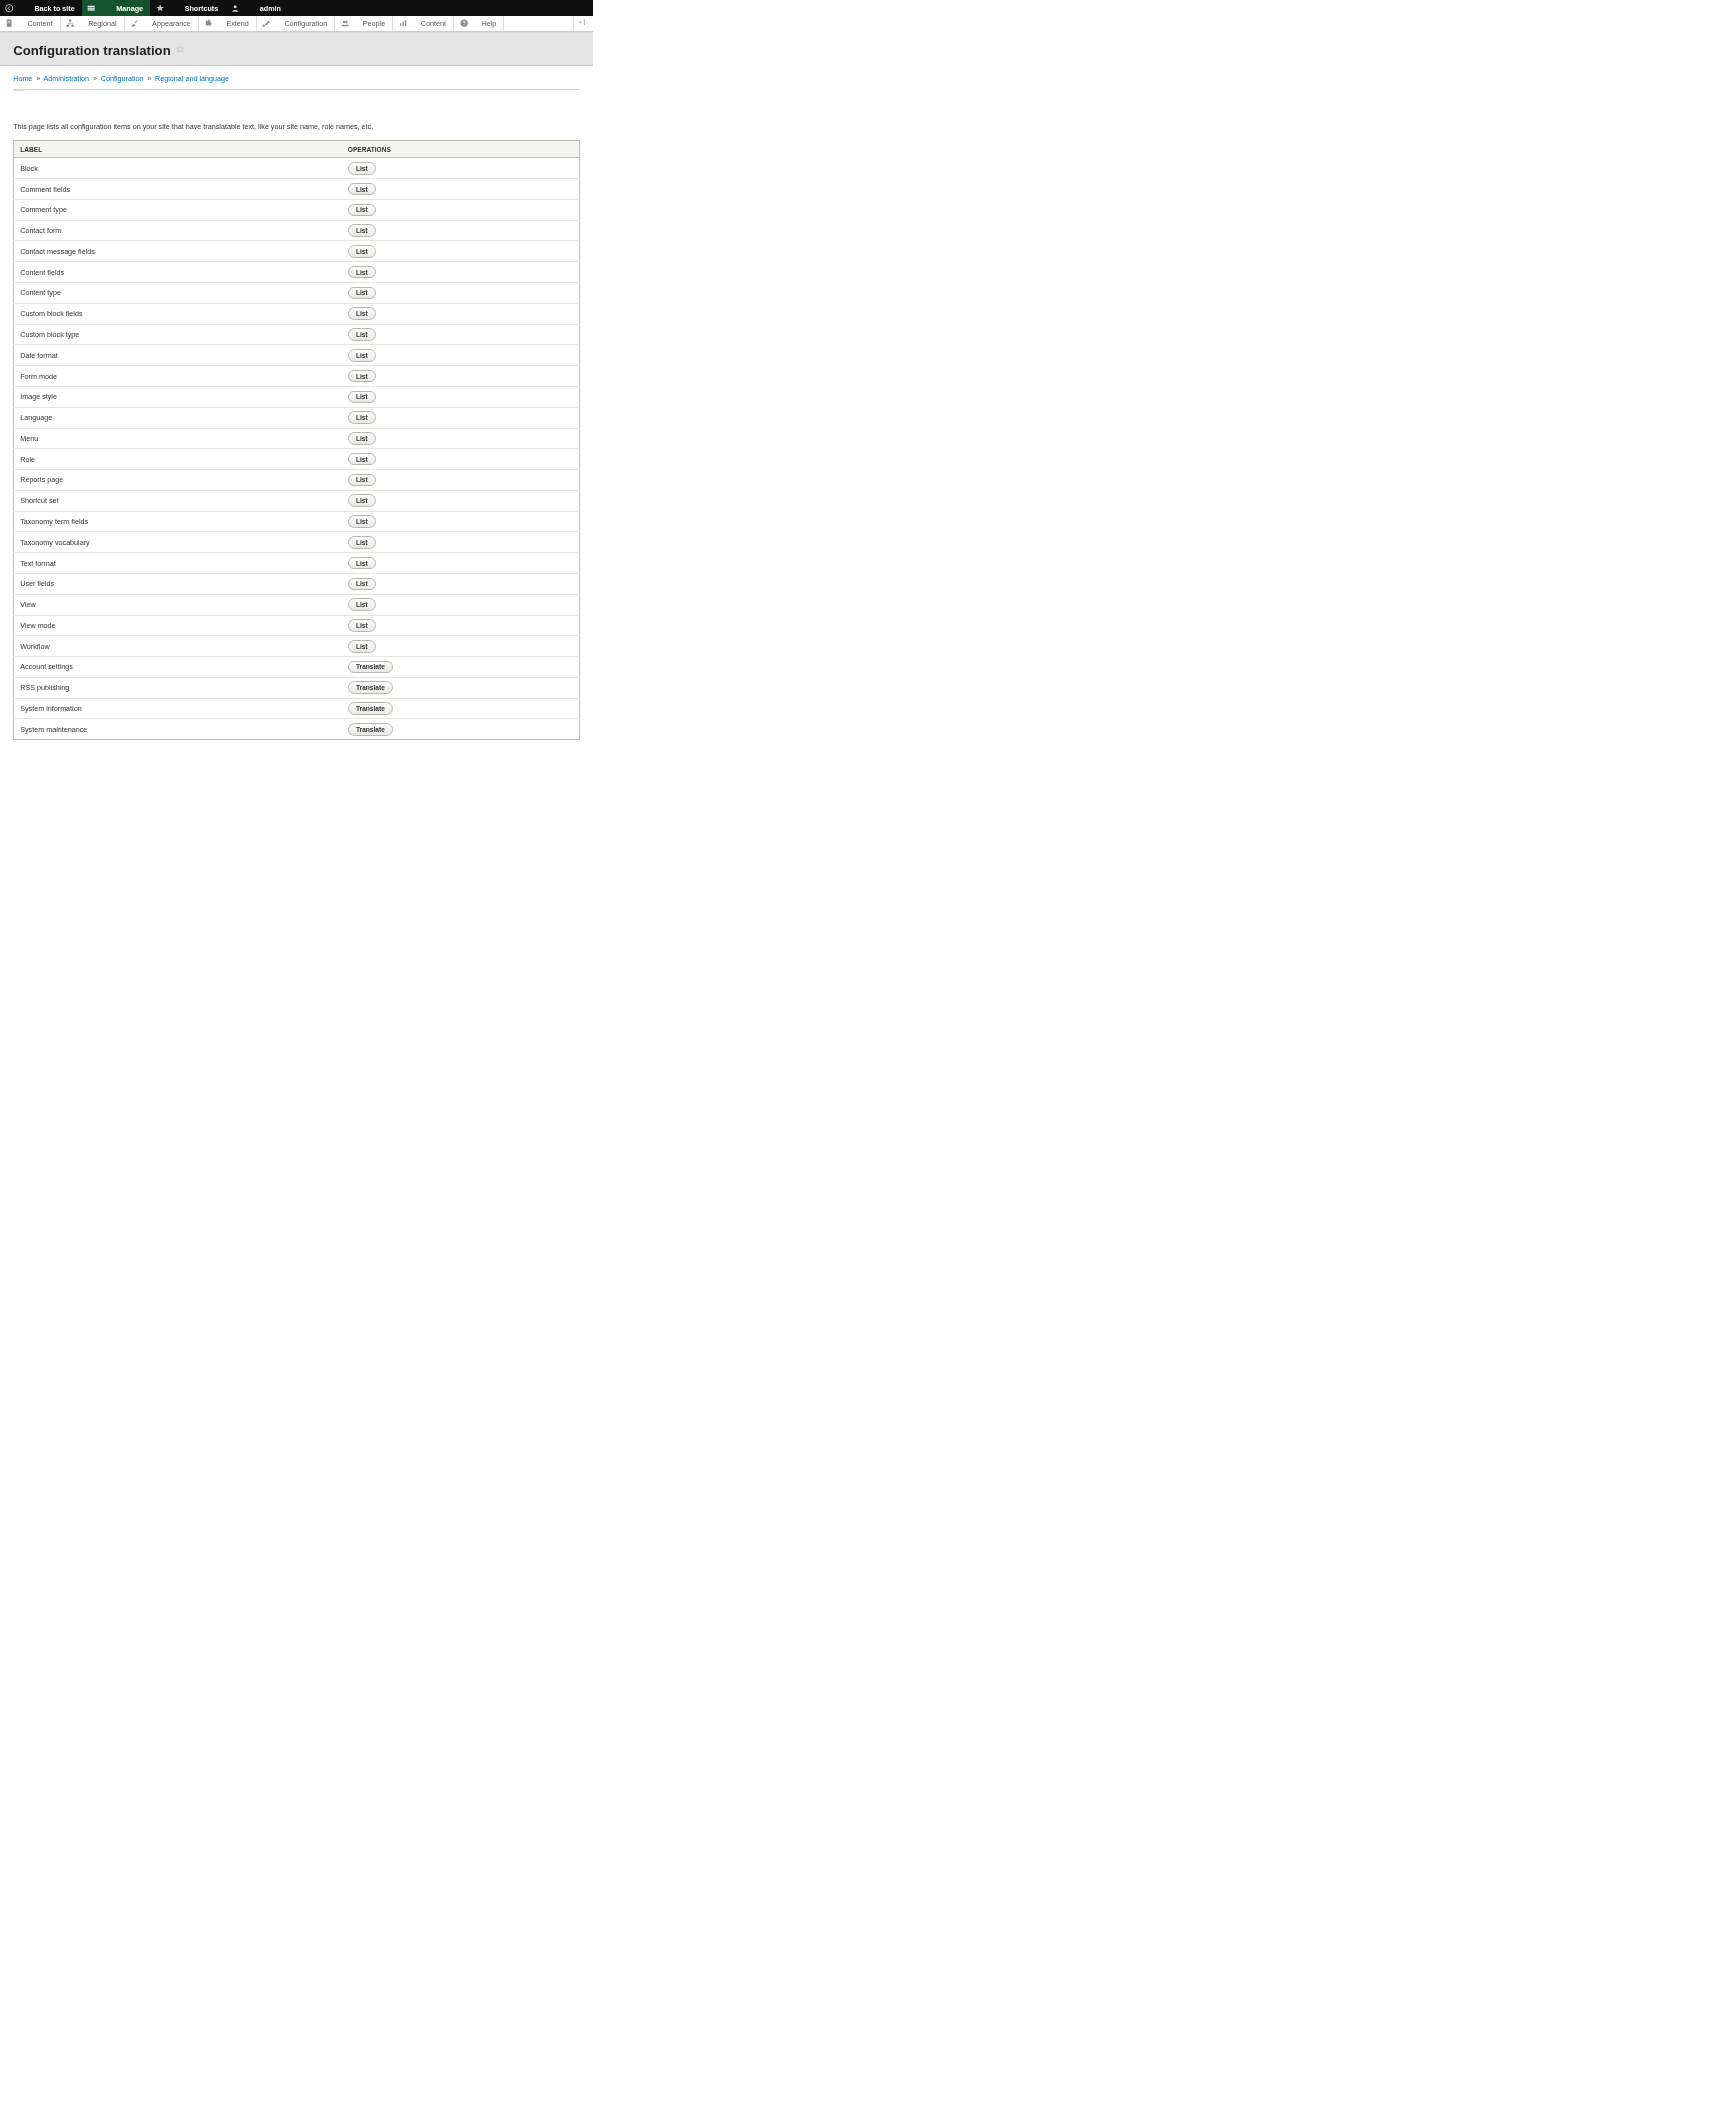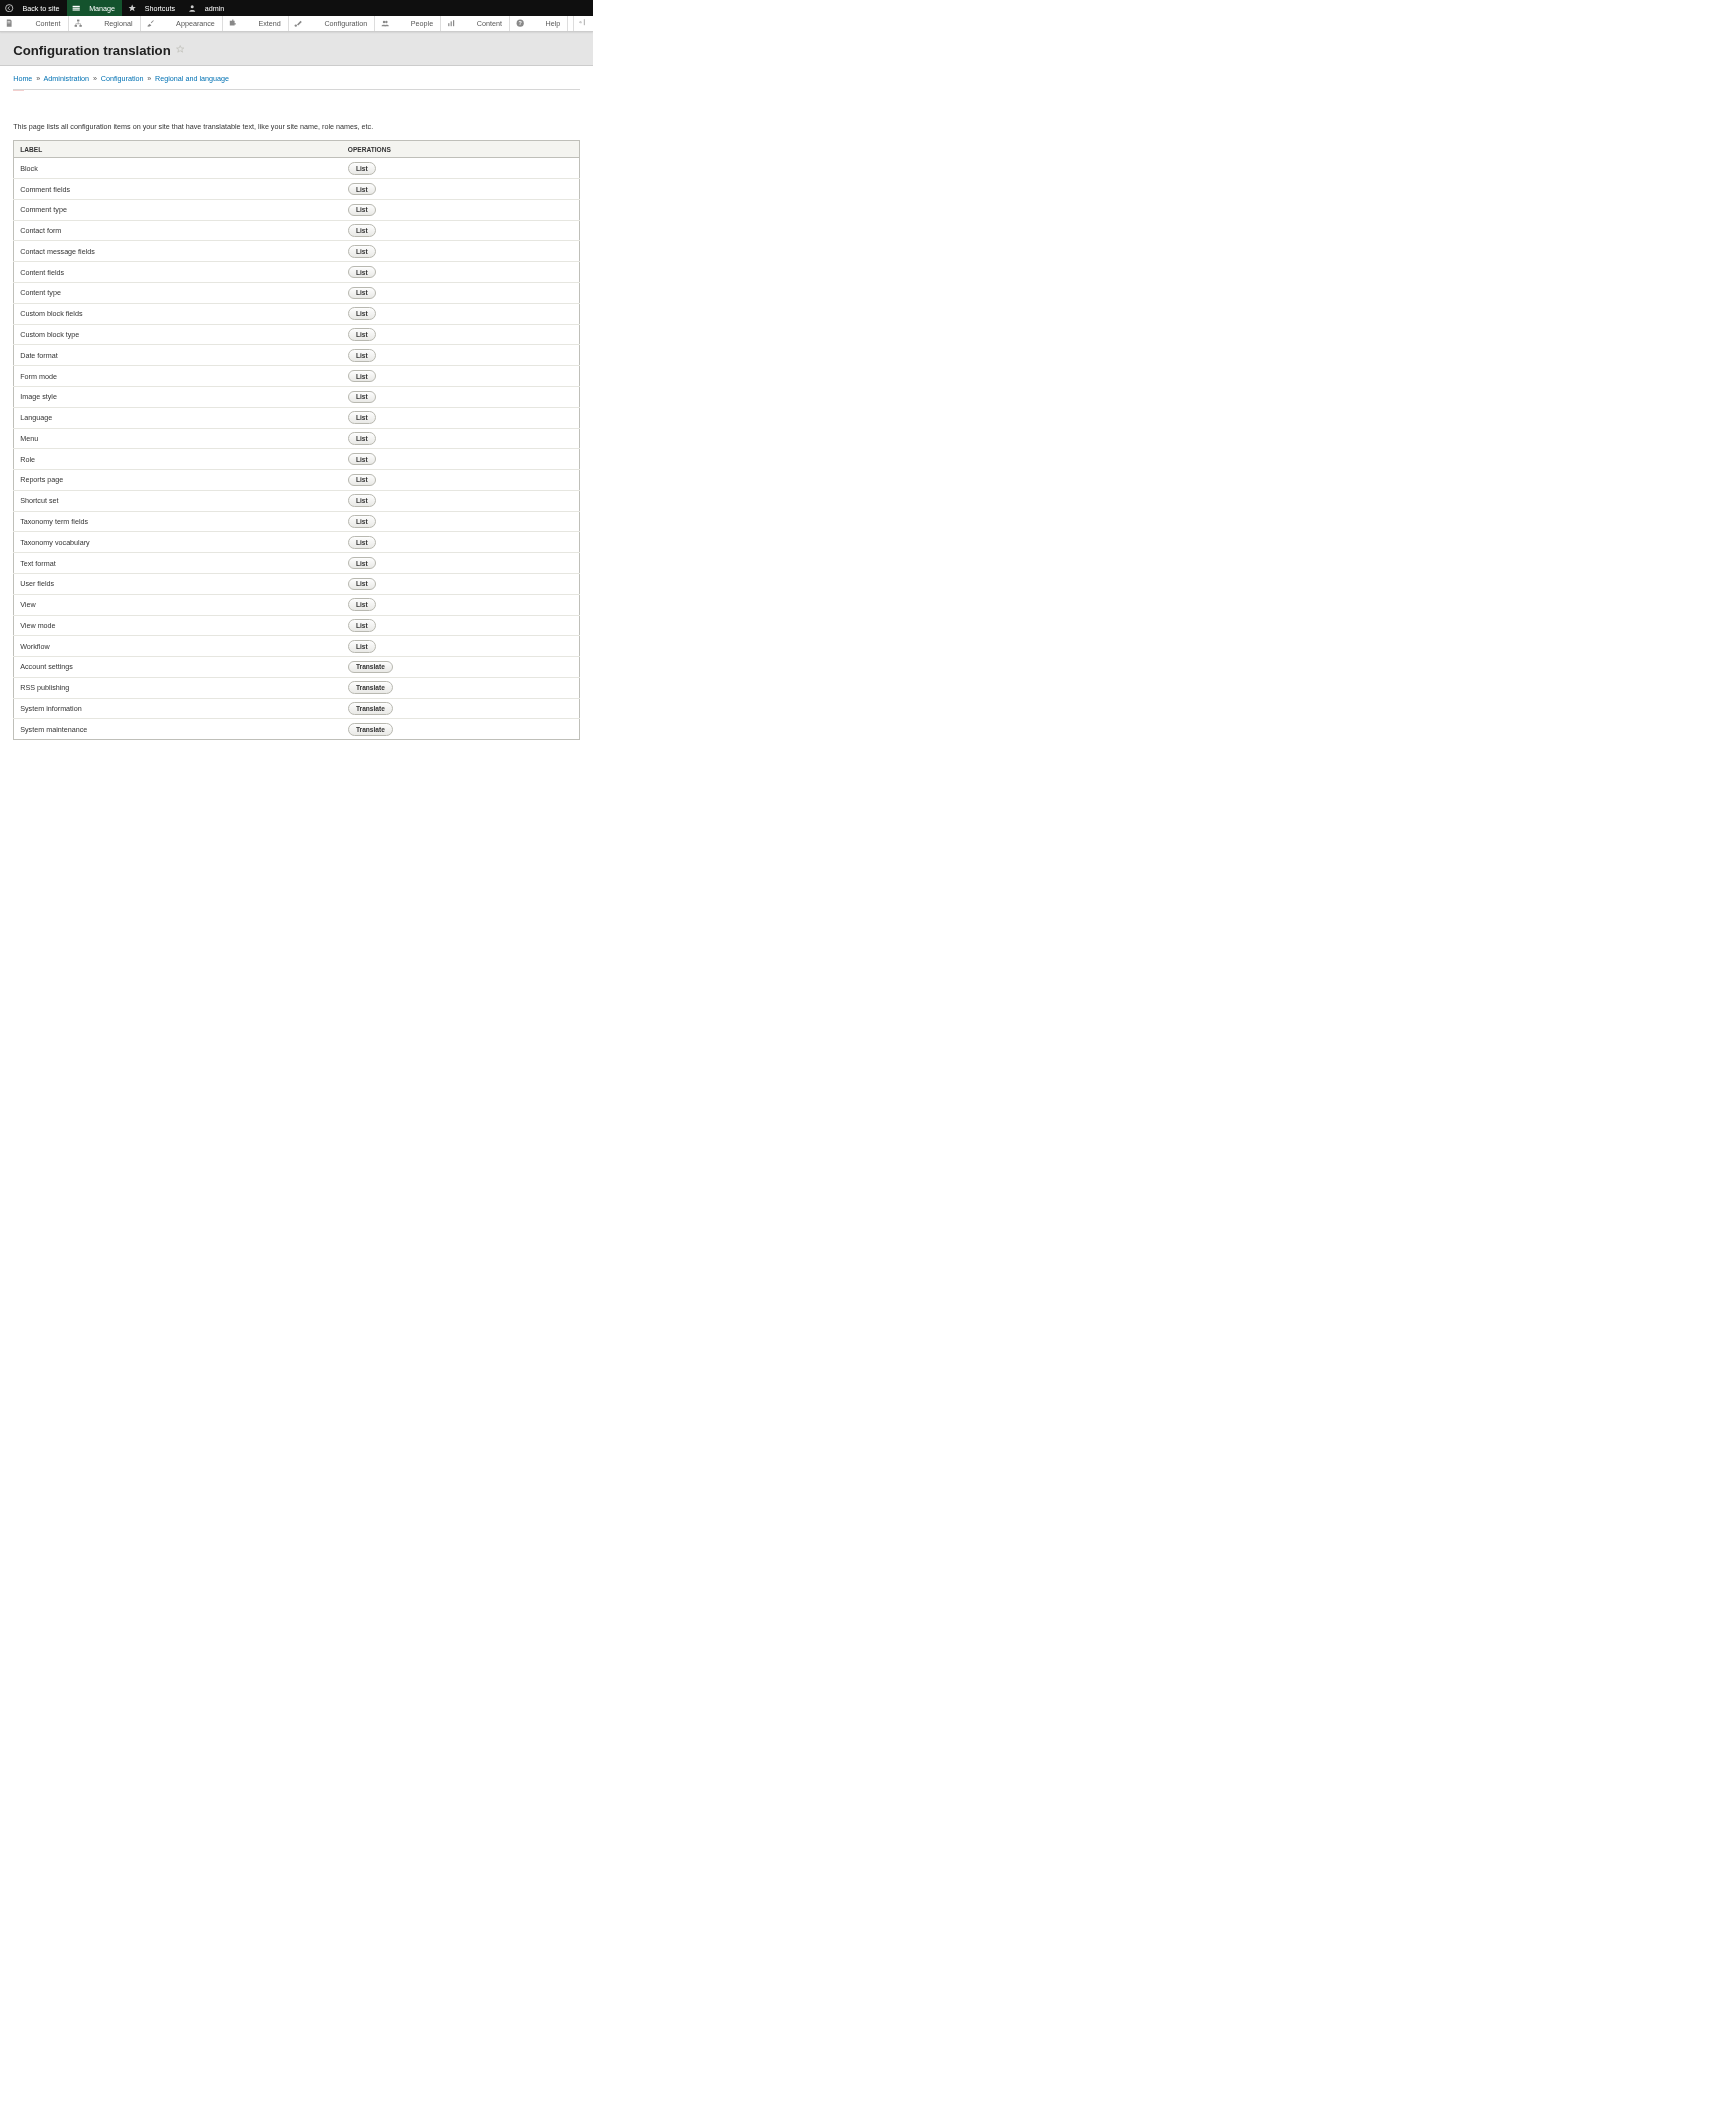--- a/index.html
+++ b/index.html
@@ -16,24 +16,24 @@
     height: 16px;
     display: flex;
     align-items: stretch;
     color: #ddd;
     font-size: 7.2px;
   }
   .toolbar-bar .tb-item {
     display: flex;
     align-items: center;
     padding: 0 7.2px 0 4.8px;
-    gap: 8px;
+    gap: 20px;
     cursor: pointer;
     color: #fff;
-    font-weight: normal;
+    font-weight: bold;
   }
   .toolbar-bar .tb-item.active {
     background: #14532d;
   }
   .toolbar-bar .tb-icon {
     width: 9.6px; height: 9.6px;
     display: inline-flex; align-items: center; justify-content: center;
   }
   .toolbar-bar svg { display:block; }
 
@@ -45,21 +45,21 @@
     height: 16px;
     display: flex;
     align-items: stretch;
     font-size: 7.2px;
     position: relative;
   }
   .toolbar-tray .tray-item {
     display: flex;
     align-items: center;
     padding: 0 7.2px 0 4.8px;
-    gap: 21px;
+    gap: 13px;
     border-right: 0.6px solid #ddd;
     color: #565656;
     cursor: pointer;
   }
   .toolbar-tray .tray-icon {
     width: 9.6px; height: 9.6px;
     display: inline-flex; align-items: center; justify-content: center;
   }
   .toolbar-tray .spacer { flex: 1; }
   .toolbar-tray .edit-toggle {

